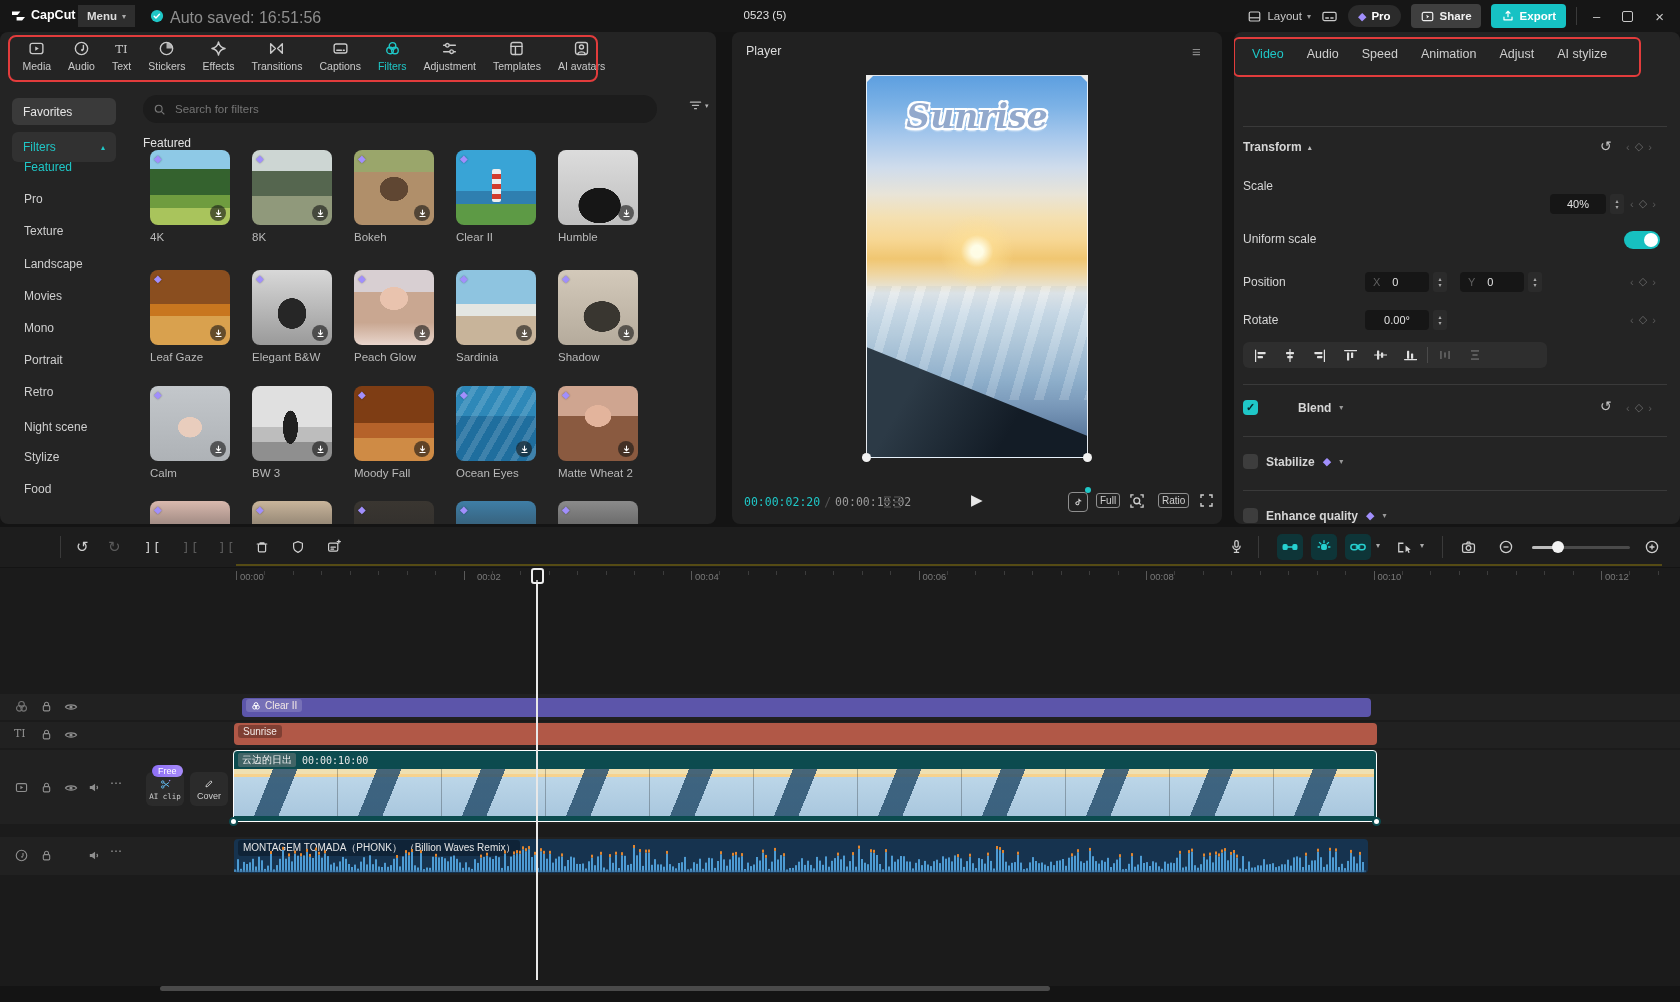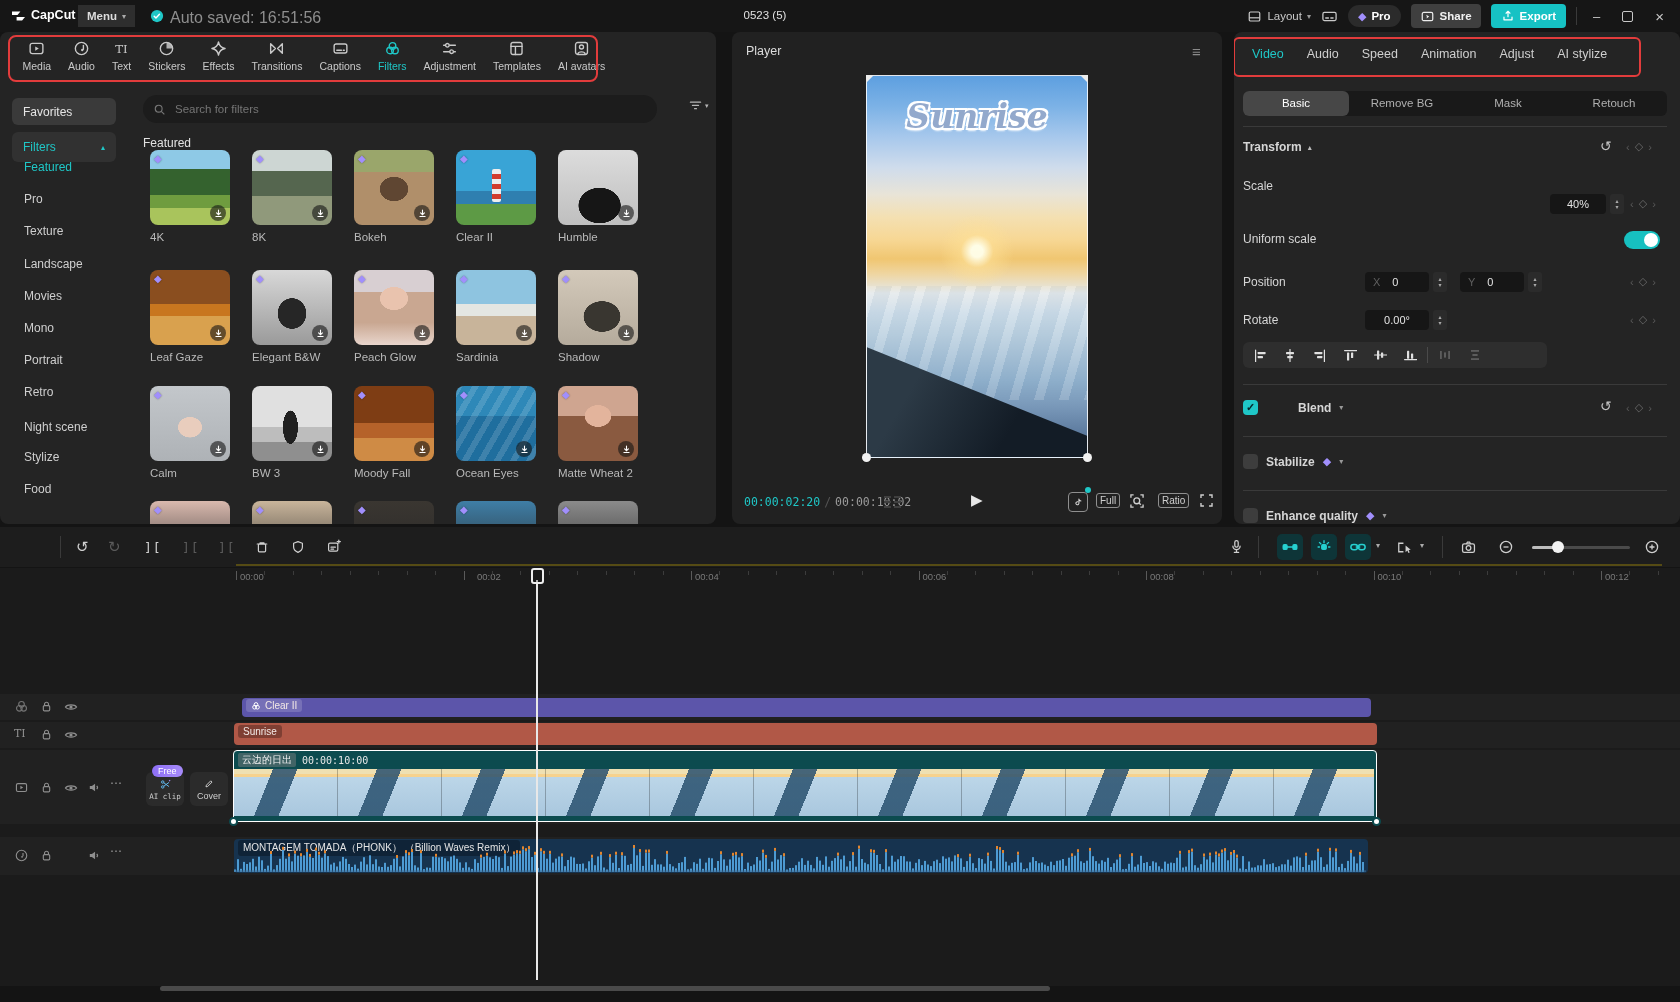--- a/index.html
+++ b/index.html
@@ -574,26 +574,20 @@
 
   <div class="panel" id="right-panel" style="left:1234px;top:32px;width:446px;height:492px;">
     <div class="anno" style="left:-1px;top:5px;width:404px;height:36px;border-radius:6px;"></div>
     <div id="rtabs" class="flex" style="position:absolute;left:18px;top:15px;gap:23px;">
         <span class="rtab active">Video</span>
         <span class="rtab">Audio</span>
         <span class="rtab">Speed</span>
         <span class="rtab">Animation</span>
         <span class="rtab">Adjust</span>
         <span class="rtab">AI stylize</span>
-      </div>
-    <div id="rsubtabs" class="flex" style="position:absolute;left:9px;top:59px;width:424px;height:25px;background:#191919;border-radius:6px;">
-        <div class="rsub active">Basic</div>
-        <div class="rsub">Remove BG</div>
-        <div class="rsub">Mask</div>
-        <div class="rsub">Retouch</div>
       </div>
     <div class="rdiv" style="top:94px;"></div>
 
     <div class="abs flex" style="left:9px;top:108px;gap:6px;">
       <span class="rlabel" style="font-weight:bold;">Transform</span>
       <span style="font-size:8px;color:#bbb;">▴</span>
     </div>
     <span class="reset" style="left:366px;top:106px;">↺</span>
     <span class="kf" style="left:392px;top:108px;">
         <span>‹</span>

